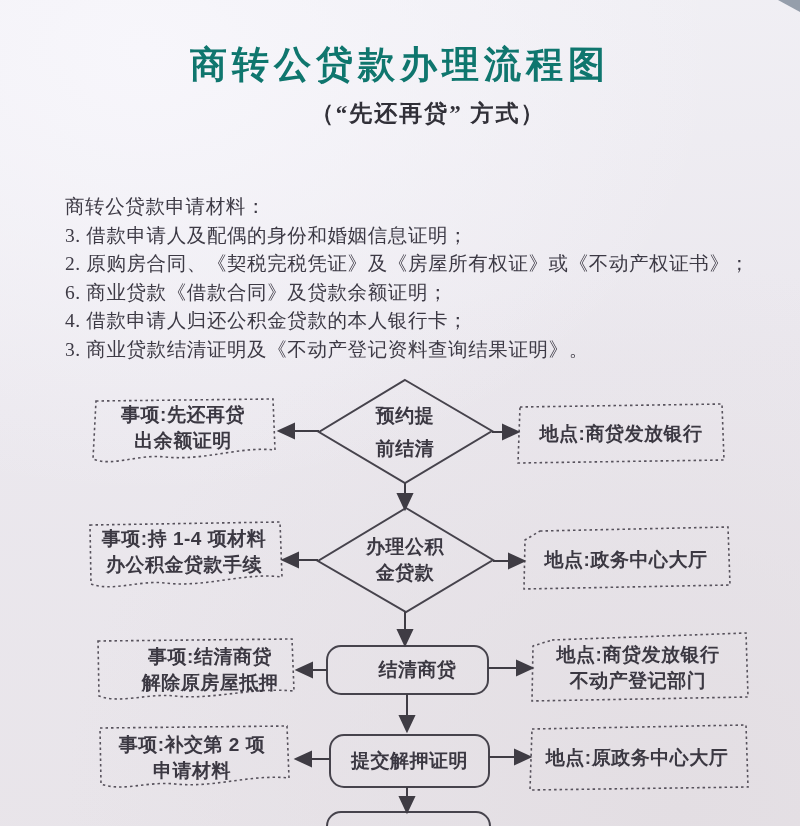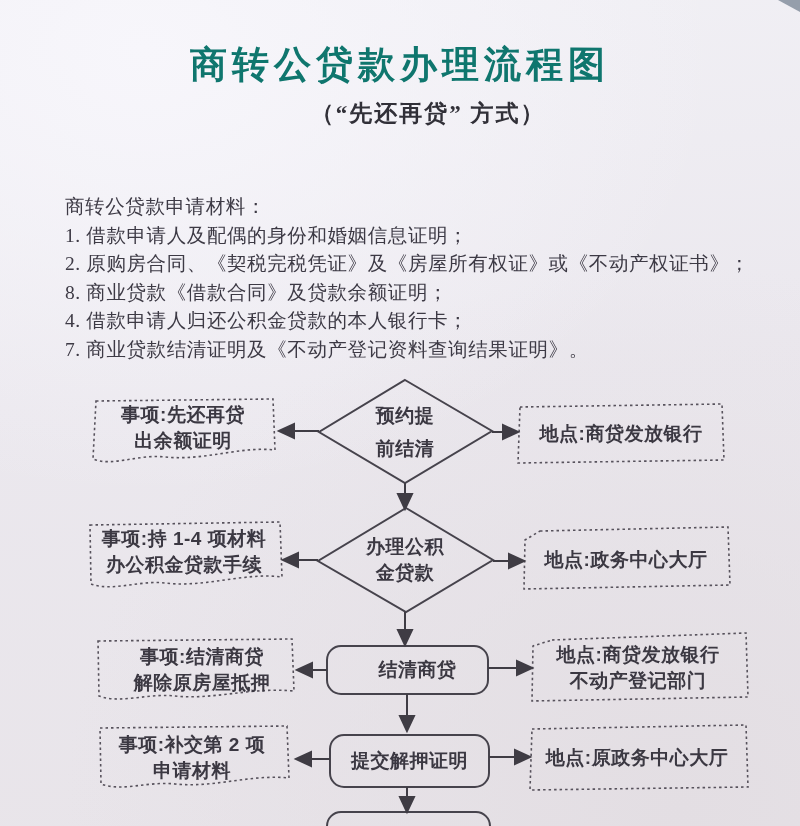--- a/index.html
+++ b/index.html
@@ -39,42 +39,42 @@
     font-size:19px;line-height:26px;color:#3b3842;letter-spacing:.5px;
     white-space:nowrap;
   }
   
   .l1{left:92px;top:402px;width:182px;height:52px;}
   .d1{left:345px;top:403px;width:120px;height:58px;gap:7px;}
   .r1{left:518px;top:406px;width:206px;height:56px;}
   .l2{left:88px;top:524px;width:192px;height:56px;}
   .d2{left:340px;top:531px;width:130px;height:58px;}
   .r2{left:524px;top:532px;width:204px;height:56px;}
-  .l3{left:104px;top:642px;width:196px;height:56px;}
+  .l3{left:112px;top:642px;width:196px;height:56px;}
   .p1{left:327px;top:646px;width:181px;height:48px;}
   .r3{left:532px;top:638px;width:212px;height:60px;}
   .l4{left:98px;top:730px;width:188px;height:56px;}
   .p2{left:330px;top:735px;width:159px;height:52px;border-radius:14px;}
   .r4{left:530px;top:730px;width:214px;height:56px;}
 </style>
 </head>
 <body>
 
 <div class="corner-shadow"></div>
 
 <div class="page-title">商转公贷款办理流程图</div>
 <div class="page-subtitle">（“先还再贷” 方式）</div>
 
 <div class="materials">
   <div class="line">商转公贷款申请材料：</div>
-  <div class="line">1. 借款申请人及配偶的身份和婚姻信息证明；</div>
+  <div class="line">3. 借款申请人及配偶的身份和婚姻信息证明；</div>
   <div class="line">2. 原购房合同、《契税完税凭证》及《房屋所有权证》或《不动产权证书》；</div>
-  <div class="line">8. 商业贷款《借款合同》及贷款余额证明；</div>
+  <div class="line">6. 商业贷款《借款合同》及贷款余额证明；</div>
   <div class="line">4. 借款申请人归还公积金贷款的本人银行卡；</div>
-  <div class="line">7. 商业贷款结清证明及《不动产登记资料查询结果证明》。</div>
+  <div class="line">3. 商业贷款结清证明及《不动产登记资料查询结果证明》。</div>
 </div>
 
 <svg class="flow-svg" viewBox="0 0 800 826" xmlns="http://www.w3.org/2000/svg">
   <g fill="none" stroke="#57525c" stroke-width="1.6" stroke-dasharray="2.5 3">
 
     <path d="M96,401 L273,399 L275,450 C240,446 205,461 165,457 C138,454 112,467 93,459 Z"></path>
     <path d="M90,525 L280,522 L282,577 C245,572 205,588 165,583 C140,580 112,592 91,584 Z"></path>
     <path d="M98,641 L292,639 L294,691 C250,687 215,700 175,696 C148,693 120,704 99,696 Z"></path>
     <path d="M100,728 L287,726 L289,778 C250,774 215,788 175,784 C148,781 122,792 101,784 Z"></path>
 

